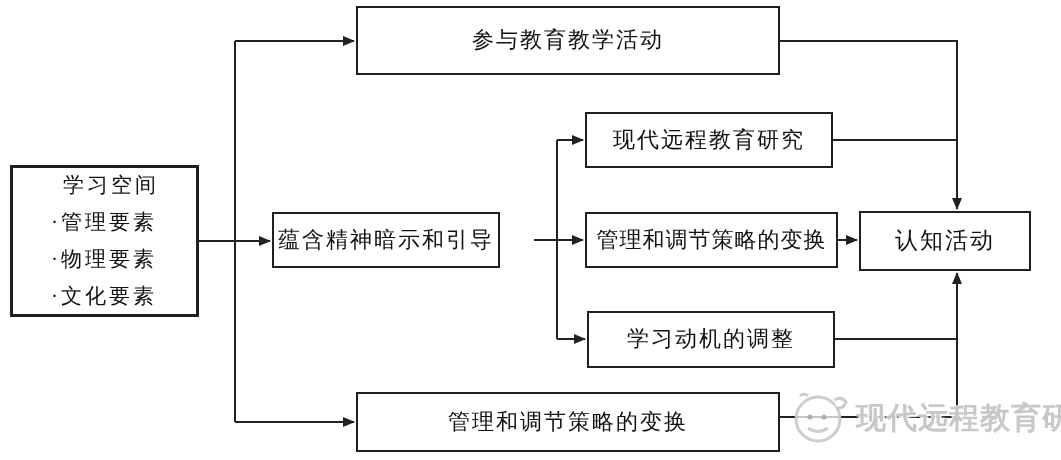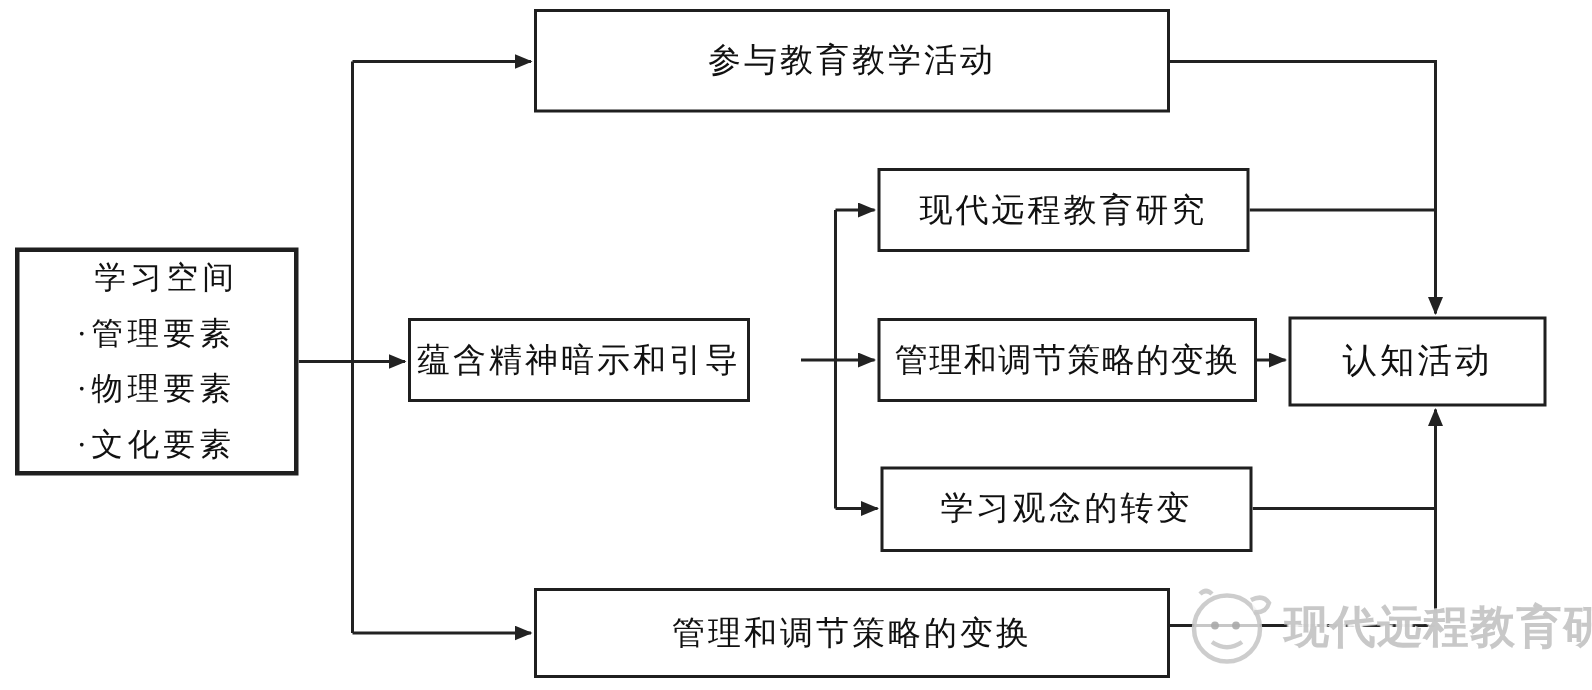--- a/index.html
+++ b/index.html
@@ -113,21 +113,21 @@
 
   <div class="node" style="left:585px; top:112px; width:248px; height:56px;">
     <span>现代远程教育研究</span>
   </div>
 
   <div class="node" style="left:585px; top:212px; width:253px; height:56px; letter-spacing:1px;justify-content:center;">
     <span>管理和调节策略的变换</span>
   </div>
 
   <div class="node" style="left:587px; top:311px; width:248px; height:57px;">
-    <span>学习观念的转变</span>
+    <span>学习动机的调整</span>
   </div>
 
   <div class="node" style="left:859px; top:211px; width:172px; height:60px; font-size:23px;">
     <span>认知活动</span>
   </div>
 
   <div class="node" style="left:356px; top:392px; width:424px; height:60px;">
     <span>管理和调节策略的变换</span>
   </div>
 

